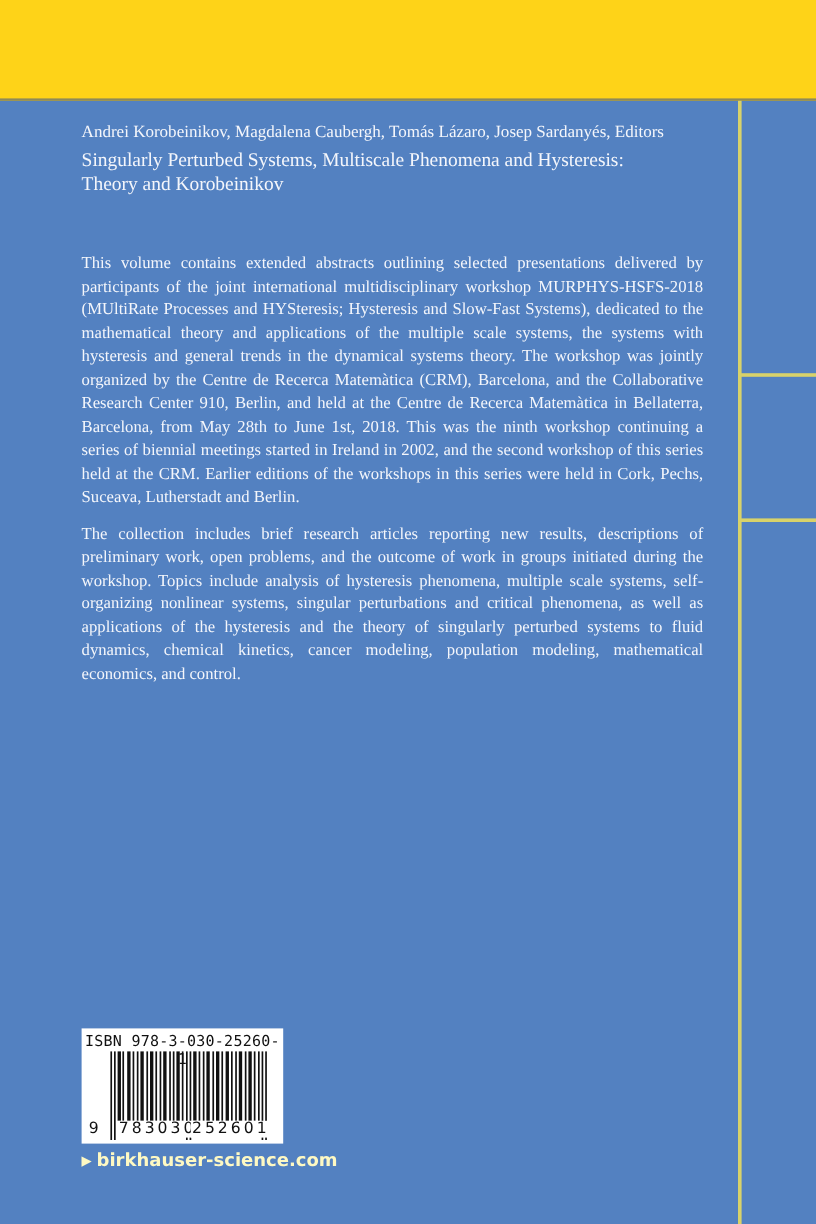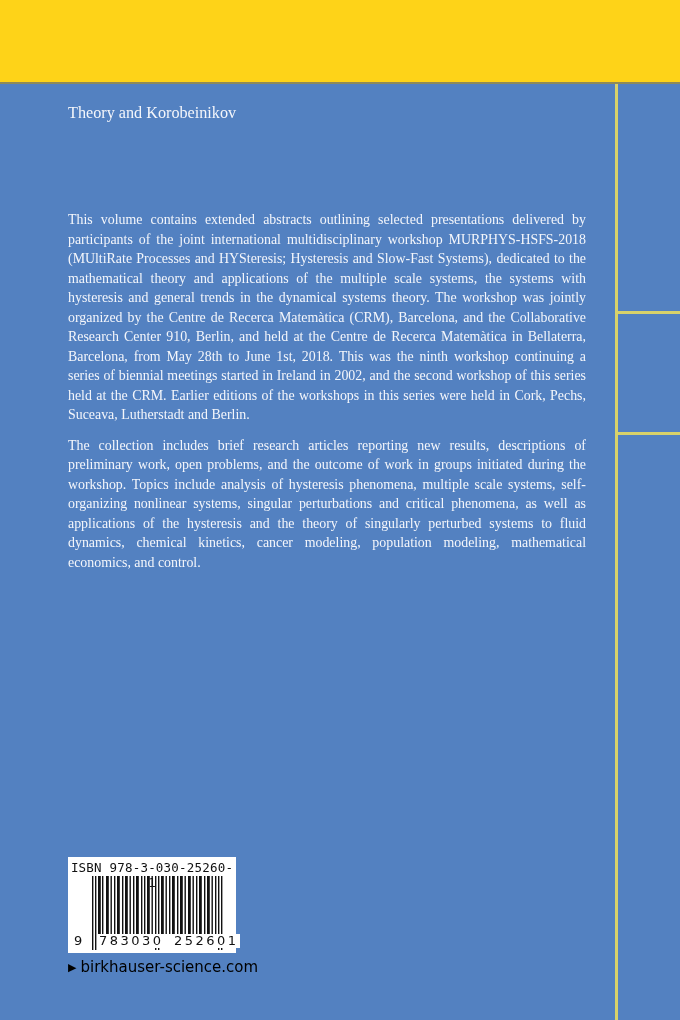--- a/index.html
+++ b/index.html
@@ -14,34 +14,36 @@
   .title { font-family:"Liberation Serif", serif; font-weight:bold; font-size:20px; line-height:24px; margin:1px 0 0 0; }
   .subtitle { font-family:"Liberation Serif", serif; font-size:16.2px; line-height:20px; margin:3px 0 0 0; }
   .abstract { position:absolute; left:68px; top:210px; width:518px; color:#f4f6fb; font-family:"Liberation Serif", serif; font-size:13.9px; line-height:19.5px; text-align:justify; }
   .abstract p { margin:0 0 11px 0; }
   .barcode-box { position:absolute; left:68px; top:857px; width:168px; height:96px; background:#ffffff; }
   .isbn-text { position:absolute; left:0; top:3px; width:168px; text-align:center; font-family:"DejaVu Sans Mono", "Liberation Mono", monospace; font-size:12.5px; color:#111; letter-spacing:0.2px; }
   .bars { position:absolute; left:22px; top:19px; width:135px; height:74px; }
   .digits { position:absolute; top:77px; font-family:"DejaVu Sans", "Liberation Sans", sans-serif; font-size:13px; color:#111; background:#fff; line-height:14px; letter-spacing:2.5px; }
   .d-first { left:6px; letter-spacing:0; background:transparent; }
   .d-left { left:30px; padding:0 1px; }
-  .d-right { left:91px; padding:0 1px;margin-left:14px; }
-  .website { position:absolute; left:68px; top:957px; color:#000000; font-family:"DejaVu Sans", "Liberation Sans", sans-serif; font-weight:normal; font-size:15px; line-height:20px; white-space:nowrap; }
+  .d-right { left:91px; padding:0 1px; }
+  .website { position:absolute; left:68px; top:957px; color:#fef9c3; font-family:"DejaVu Sans", "Liberation Sans", sans-serif; font-weight:bold; font-size:15px; line-height:20px; white-space:nowrap; }
   .website .arrow { font-size:11px; margin-right:4px; position:relative; top:-1px; }
 </style>
 </head>
 <body>
 
 <div class="top-band"></div>
 <div class="vline"></div>
 <div class="hline h1"></div>
 <div class="hline h2"></div>
 
 <div class="content">
+  <p class="editors">Andrei Korobeinikov, Magdalena Caubergh, Tomás Lázaro, Josep Sardanyés, Editors</p>
   <div class="subtitle">
+    <div>Singularly Perturbed Systems, Multiscale Phenomena and Hysteresis:</div>
     <div>Theory and Korobeinikov</div>
   </div>
 </div>
 
 <div class="abstract">
   <p>This volume contains extended abstracts outlining selected presentations delivered by participants of the joint international multidisciplinary workshop MURPHYS-HSFS-2018 (MUltiRate Processes and HYSteresis; Hysteresis and Slow-Fast Systems), dedicated to the mathematical theory and applications of the multiple scale systems, the systems with hysteresis and general trends in the dynamical systems theory. The workshop was jointly organized by the Centre de Recerca Matemàtica (CRM), Barcelona, and the Collaborative Research Center 910, Berlin, and held at the Centre de Recerca Matemàtica in Bellaterra, Barcelona, from May 28th to June 1st, 2018. This was the ninth workshop continuing a series of biennial meetings started in Ireland in 2002, and the second workshop of this series held at the CRM. Earlier editions of the workshops in this series were held in Cork, Pechs, Suceava, Lutherstadt and Berlin.</p>
   <p>The collection includes brief research articles reporting new results, descriptions of preliminary work, open problems, and the outcome of work in groups initiated during the workshop. Topics include analysis of hysteresis phenomena, multiple scale systems, self-organizing nonlinear systems, singular perturbations and critical phenomena, as well as applications of the hysteresis and the theory of singularly perturbed systems to fluid dynamics, chemical kinetics, cancer modeling, population modeling, mathematical economics, and control.</p>
 </div>
 
 <div class="barcode-box">

